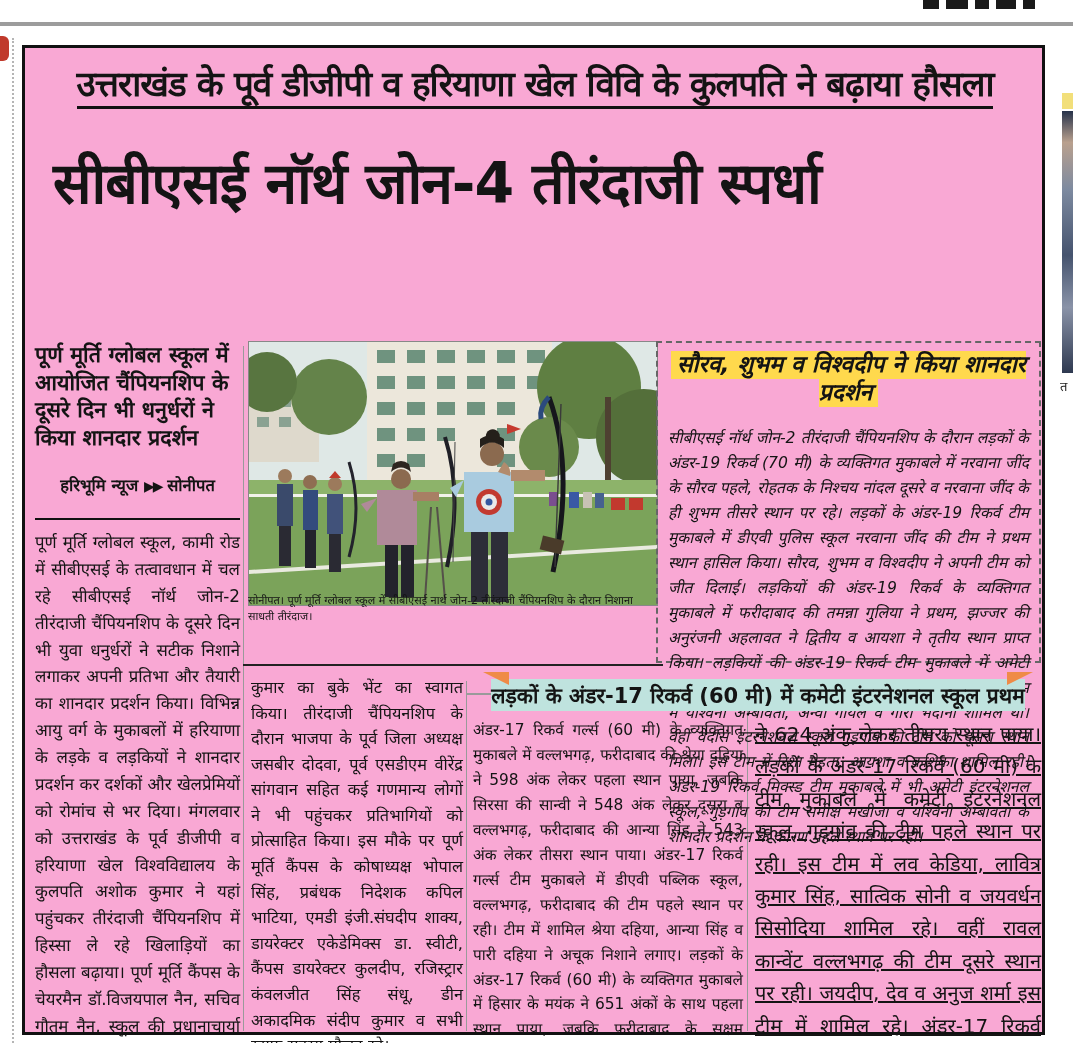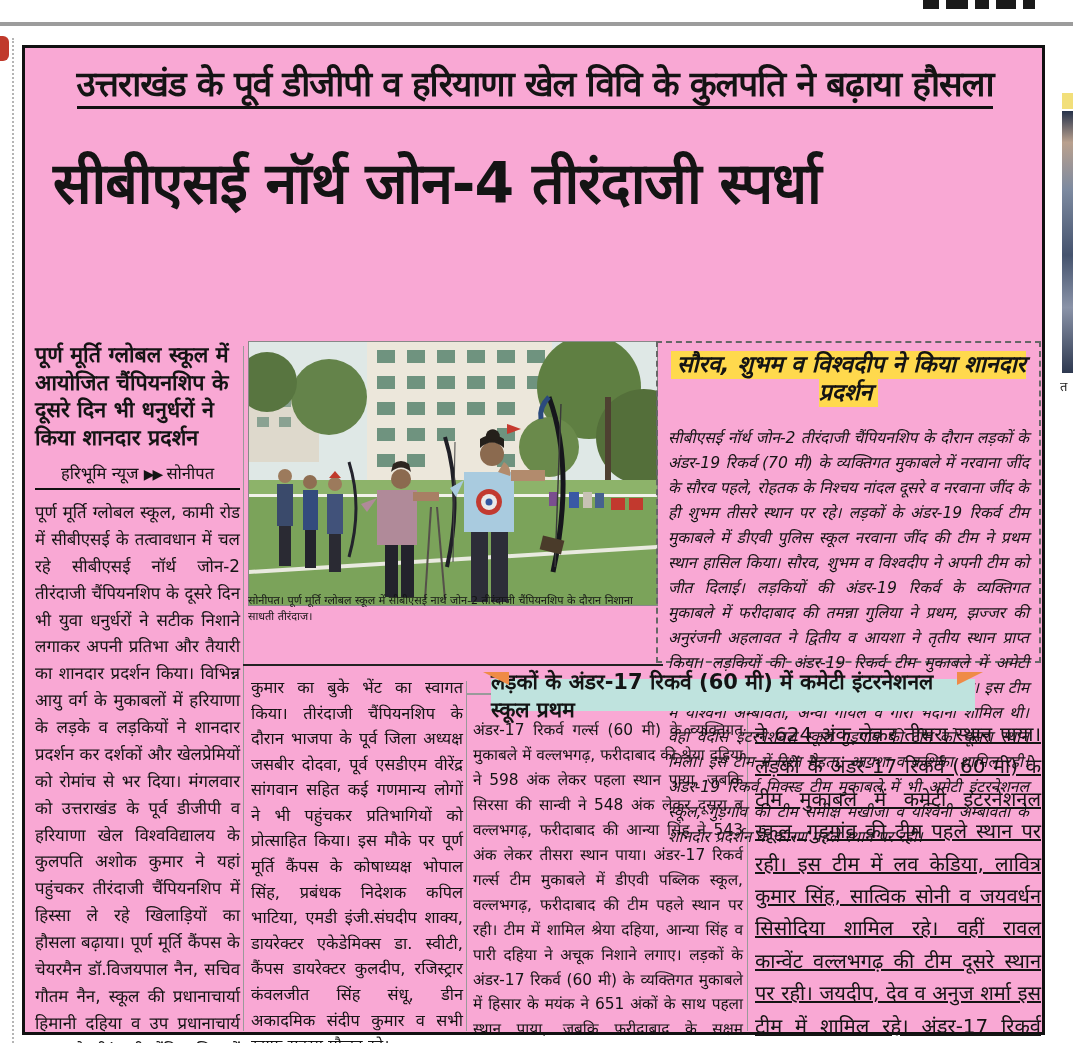--- a/index.html
+++ b/index.html
@@ -26,43 +26,43 @@
   .kicker { position:absolute; left:10px; top:14px; width:1000px; text-align:center;
     font-size:35px; font-weight:700; letter-spacing:-1px; line-height:1.3; }
   .kicker span { border-bottom:3px solid #111; padding-bottom:2px; }
 
   .headline { position:absolute; left:28px; top:92px; width:975px; font-weight:800;
     font-size:57px; line-height:1.52; letter-spacing:-1px; white-space:nowrap; }
 
   
   .col1 { position:absolute; left:10px; top:293px; width:205px; }
   .subheading { font-size:21.5px; font-weight:700; line-height:1.28; text-align:left; }
-  .byline { margin-top:10px; padding-bottom:4px; border-bottom:2.5px solid #111;
-    text-align:center; font-size:16.5px; font-weight:400; }
+  .byline { margin-top:22px; padding-bottom:22px; border-bottom:2.5px solid #111;
+    text-align:center; font-size:16.5px; font-weight:700; }
   .byline .arrows { color:#141414; letter-spacing:-2px; font-size:14px; }
   .col-body { text-align:justify; font-size:16.8px; line-height:1.6; }
   .col1 .col-body { margin-top:9px; }
 
   .vrule { position:absolute; background:#9a9a9a; width:1px; }
   .vrule1 { left:218px; top:298px; height:685px; }
   .vrule2 { left:441px; top:633px; height:350px; }
   .vrule3 { left:722px; top:662px; height:321px; }
 
   .photo { position:absolute; left:223px; top:293px; width:410px; height:265px; border:1px solid #888; }
   .photo svg { display:block; }
   .caption { position:absolute; left:223px; top:545px; width:412px; font-size:11px; line-height:1.42; }
   .caption-rule { position:absolute; left:218px; top:616px; width:420px; height:2px; background:#222; }
 
   .sidebox { position:absolute; left:631px; top:293px; width:385px; height:322px;
     border:2px dashed #666; padding:8px 10px 6px 10px; }
   .sidebox-title { font-size:23px; font-weight:800; font-style:italic; text-align:center; line-height:1.2; margin-bottom:20px; }
   .sidebox-title span { background:#ffd94d; padding:0 6px 2px 6px; }
   .sidebox-body { font-size:15.6px; font-style:italic; line-height:1.6; text-align:justify; }
 
-  .sec2-bar { position:absolute; left:466px; top:631px; width:484px; height:32px; background:#bfe3de;
+  .sec2-bar { position:absolute; left:466px; top:631px; width:534px; height:32px; background:#bfe3de;
     display:flex; align-items:center; justify-content:center; font-size:21px; font-weight:800; }
   .sec2-bar .tri { position:absolute; top:-7px; width:0; height:0; border-style:solid; }
   .sec2-bar .tri-l { left:-8px; border-width:0 26px 13px 0; border-color:transparent #ef8b47 transparent transparent; }
   .sec2-bar .tri-r { right:-8px; border-width:13px 26px 0 0; border-color:#ef8b47 transparent transparent transparent; }
   .sec2-stub { position:absolute; left:441px; top:645px; width:25px; height:2px; background:#9a9a9a; }
 
   .col2 { position:absolute; left:226px; top:627px; width:212px; }
   .col2 .col-body { font-size:16.3px; line-height:1.57; }
   .col3 { position:absolute; left:448px; top:670px; width:270px; }
   .col3 .col-body { font-size:15.4px; line-height:1.62; }

